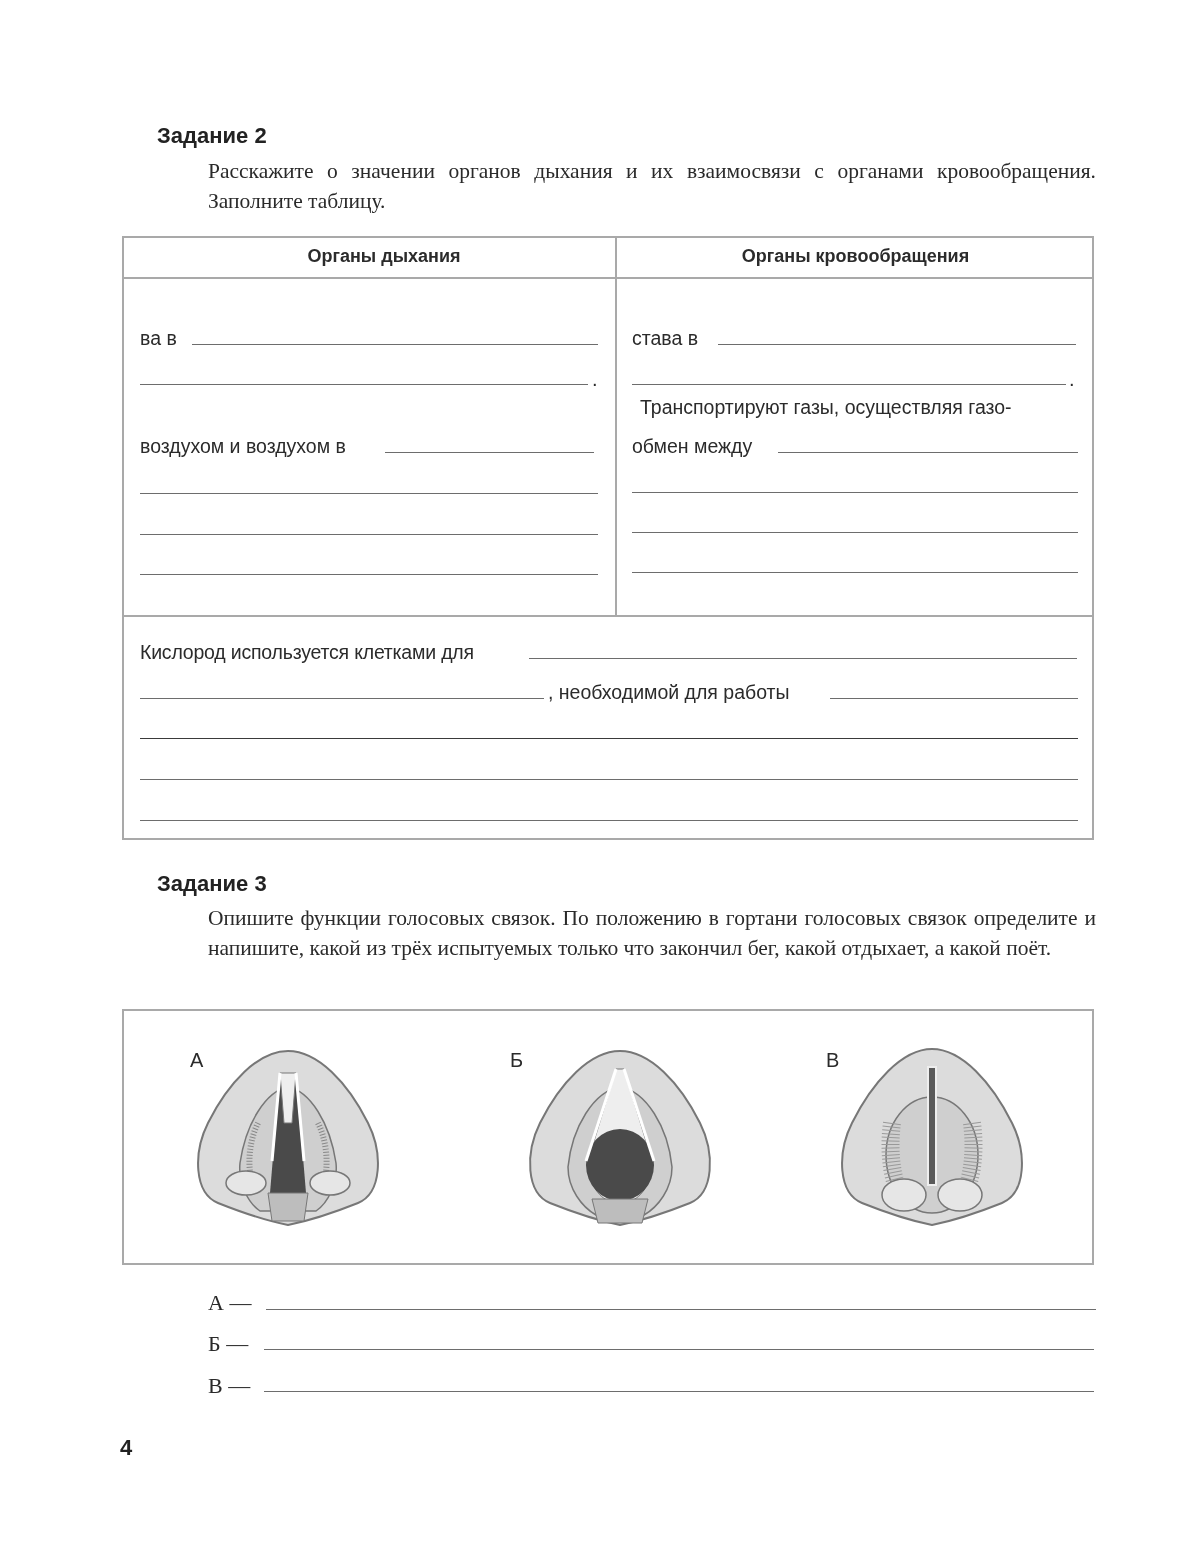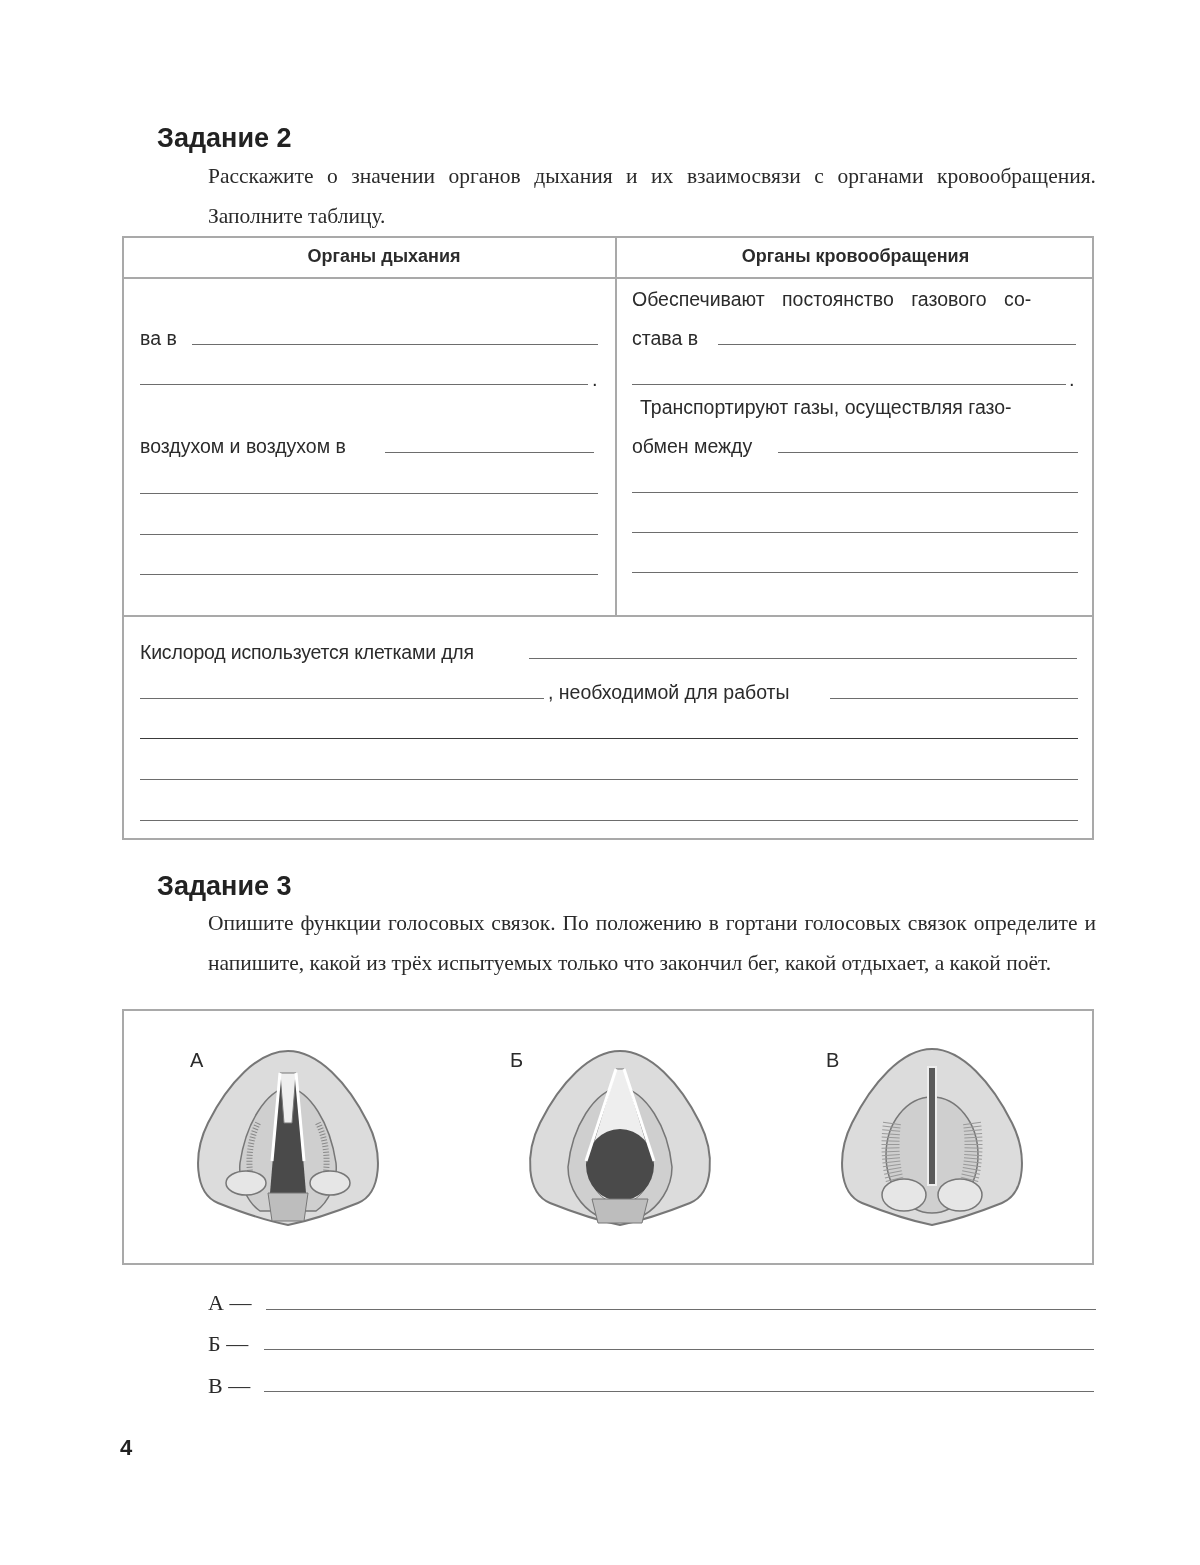--- a/index.html
+++ b/index.html
@@ -1,19 +1,19 @@
 <!DOCTYPE html>
 <html><head>
 <meta charset="utf-8">
 <style>
   html, body { margin: 0; padding: 0; background: #ffffff; }
   body { width: 1200px; height: 1565px; position: relative; overflow: hidden; color: #2b2b2b; }
 
-  .task-title { position: absolute; left: 157px; font-family: "Liberation Sans", sans-serif; font-weight: bold; font-size: 27px; color: #222; }
-  .task-text { position: absolute; left: 208px; width: 888px; font-family: "Liberation Serif", serif; font-size: 21.5px; line-height: 40px; color: #2a2a2a; text-align: justify; }
+  .task-title { position: absolute; left: 157px; font-family: "Liberation Sans", sans-serif; font-weight: bold; font-size: 22px; color: #222; }
+  .task-text { position: absolute; left: 208px; width: 888px; font-family: "Liberation Serif", serif; font-size: 21.5px; line-height: 30px; color: #2a2a2a; text-align: justify; }
 
   .table { position: absolute; left: 122px; top: 236px; width: 972px; height: 604px; border: 2px solid #a9a9a9; box-sizing: border-box; }
   .col-divider { position: absolute; left: 491px; top: 0; width: 2px; height: 378px; background: #a9a9a9; }
   .header-divider { position: absolute; left: 0; top: 39px; width: 100%; height: 2px; background: #a9a9a9; }
   .row-divider { position: absolute; left: 0; top: 377px; width: 100%; height: 2px; background: #a9a9a9; }
   .th { position: absolute; top: 8px; font-family: "Liberation Sans", sans-serif; font-weight: bold; font-size: 18px; color: #2b2b2b; text-align: center; }
   .th.left { left: 0; width: 520px; }
   .th.right { left: 493px; width: 477px; }
 
   .cell-line { position: absolute; font-family: "Liberation Sans", sans-serif; font-size: 19.5px; color: #2b2b2b; white-space: nowrap; }
@@ -43,21 +43,20 @@
   <div class="cell-line" style="left:16px; top:89px;">ва в</div>
   <div class="blank" style="left:68px; width:406px; top:106px;"></div>
   <div class="blank" style="left:16px; width:448px; top:146px;"></div>
   <div class="dot" style="left:468px; top:130px;">.</div>
   <div class="cell-line" style="left:16px; top:197px;">воздухом и воздухом в</div>
   <div class="blank" style="left:261px; width:209px; top:214px;"></div>
   <div class="blank" style="left:16px; width:458px; top:255px;"></div>
   <div class="blank" style="left:16px; width:458px; top:296px;"></div>
   <div class="blank" style="left:16px; width:458px; top:336px;"></div>
 
-  <div class="cell-line" style="left:508px; top:50px; word-spacing:12px;">Обеспечивают постоянство газового со-</div>
   <div class="cell-line" style="left:508px; top:89px;">става в</div>
   <div class="blank" style="left:594px; width:358px; top:106px;"></div>
   <div class="blank" style="left:508px; width:434px; top:146px;"></div>
   <div class="dot" style="left:945px; top:130px;">.</div>
   <div class="cell-line" style="left:508px; top:158px;margin-left:8px;">Транспортируют газы, осуществляя газо-</div>
   <div class="cell-line" style="left:508px; top:197px;">обмен между</div>
   <div class="blank" style="left:654px; width:300px; top:214px;"></div>
   <div class="blank" style="left:508px; width:446px; top:254px;"></div>
   <div class="blank" style="left:508px; width:446px; top:294px;"></div>
   <div class="blank" style="left:508px; width:446px; top:334px;"></div>

